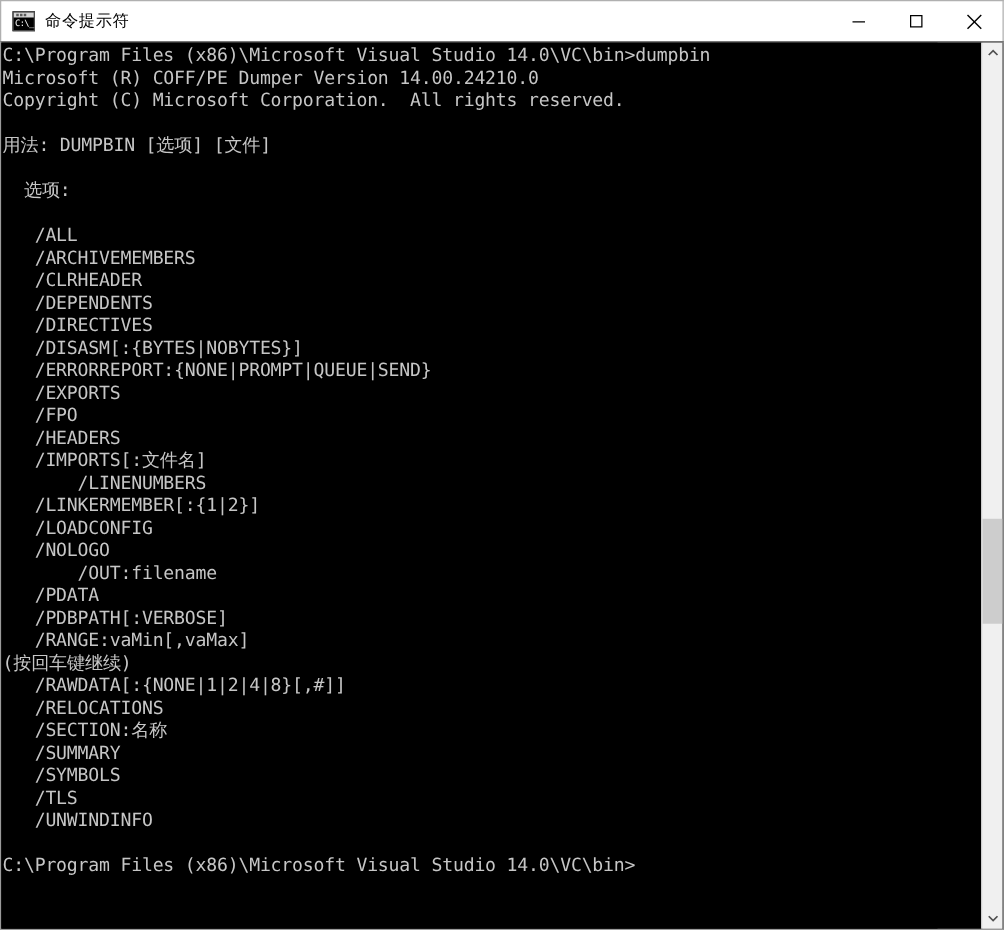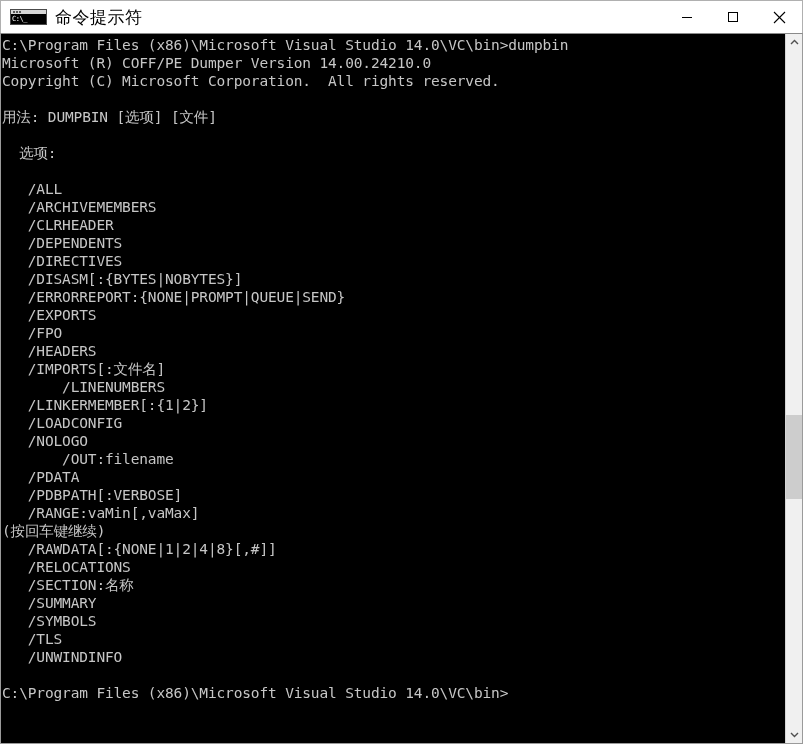--- a/index.html
+++ b/index.html
@@ -32,21 +32,21 @@
     display: flex;
     align-items: center;
     border-top: 1px solid #b0b0b0;
     border-left: 1px solid #b0b0b0;
     border-right: 1px solid #b0b0b0;
     box-sizing: border-box;
     position: relative;
   }
 
   .app-icon {
-    width: 37px;
+    width: 18px;
     height: 16px;
     margin-left: 9px;
     margin-right: 8px;
     position: relative;
     flex: none;
   }
   .app-icon .frame {
     position: absolute;
     inset: 0;
     background: #000000;
@@ -74,21 +74,21 @@
     left: 2px;
     top: 6px;
     color: #ffffff;
     font-family: "DejaVu Sans Mono", monospace;
     font-size: 7px;
     line-height: 8px;
     letter-spacing: -0.5px;
   }
 
   .title-text {
-    font-size: 17px;
+    font-size: 13px;
     color: #000000;
     font-family: Liberation Sans, sans-serif;
     white-space: nowrap;
     letter-spacing: 0.5px;
   }
 
   .window-controls {
     position: absolute;
     right: 0;
     top: 0;

